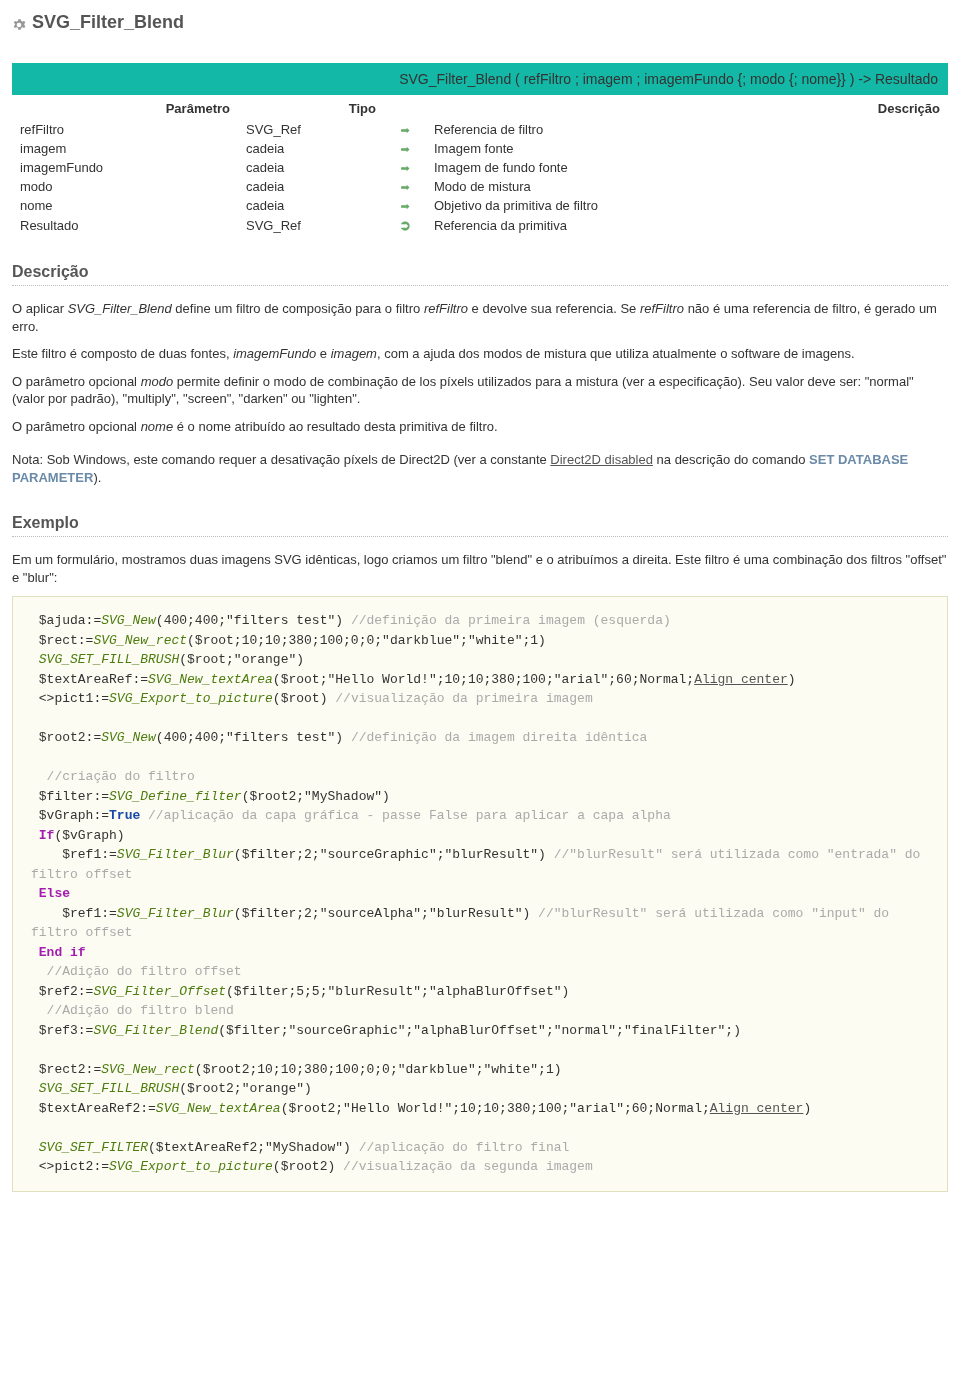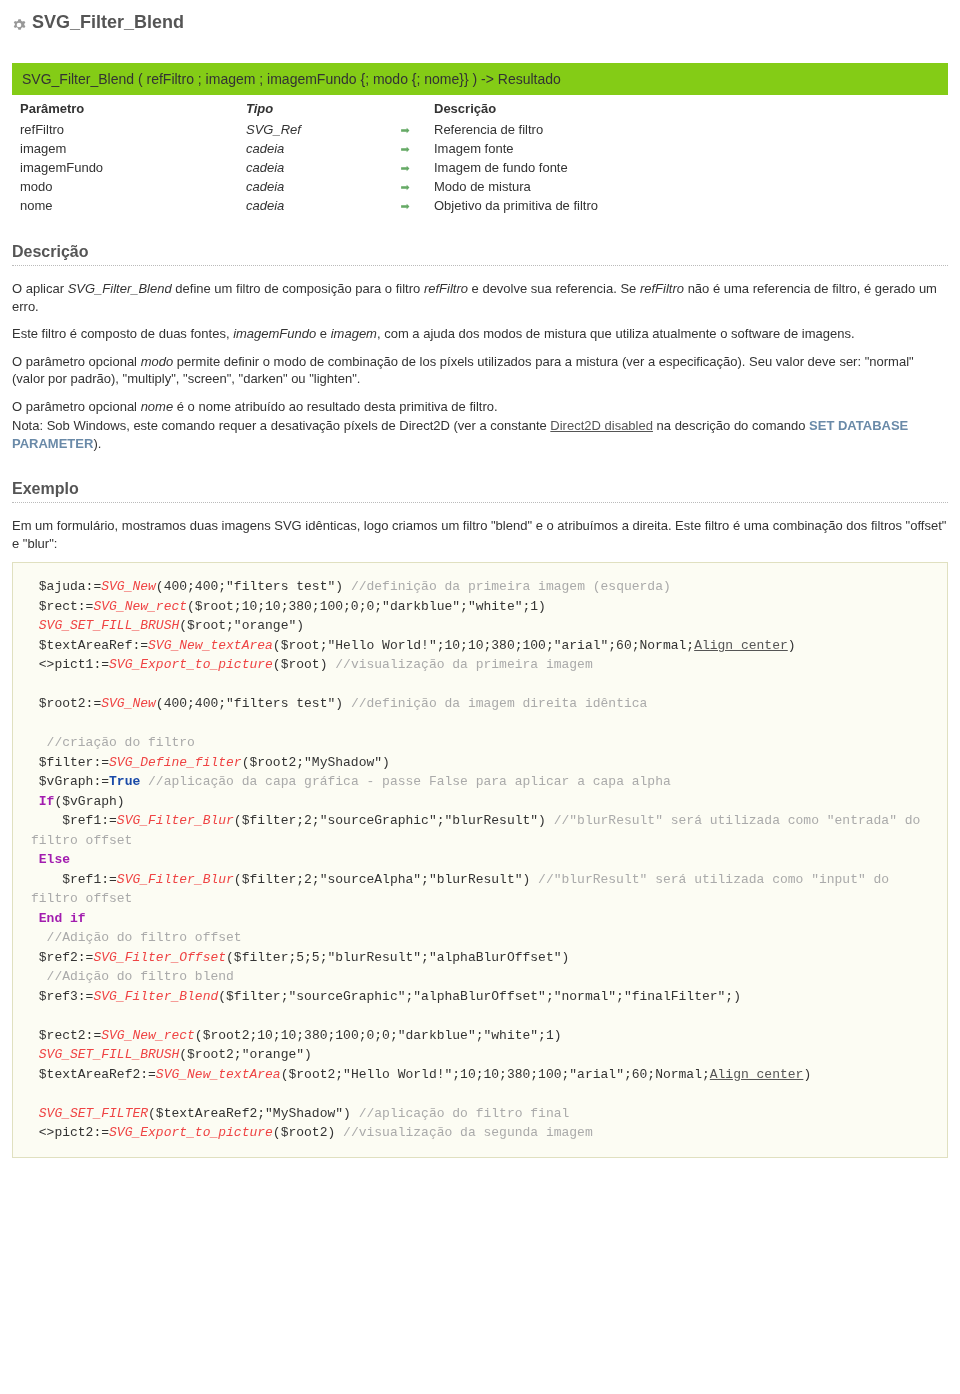--- a/index.html
+++ b/index.html
@@ -17,33 +17,34 @@
     display: flex;
     align-items: center;
     gap: 6px;
   }
   .gear {
     width: 14px;
     height: 14px;
     display: inline-block;
   }
   .signature {
-    background: #84cc16;
+    background: #14b8a6;
     padding: 8px 10px;
     font-size: 14px;
     color: #333;
+    text-align: right;
   }
   table.param-table {
     width: 100%;
     border-collapse: collapse;
     margin-top: 2px;
     font-size: 13px;
   }
   table.param-table th {
-    text-align: left;
+    text-align: right;
     font-weight: bold;
     padding: 4px 8px;
     color: #333;
   }
   table.param-table td {
     padding: 2px 8px;
     color: #333;
     vertical-align: middle;
   }
   .arrow-in {
@@ -71,27 +72,27 @@
     background: #fcfcf3;
     border: 1px solid #e0e0c0;
     padding: 14px 18px;
     font-family: "Courier New", monospace;
     font-size: 13px;
     line-height: 1.5;
     white-space: pre-wrap;
     color: #333;
     margin-top: 10px;
   }
-  .code-block .fn { font-style: italic; color: #ef4444; }
+  .code-block .fn { font-style: italic; color: #4d7c0f; }
   .code-block .cmt { color: #aaa; }
   .code-block .kw { color: #a21caf; font-weight: bold; }
   .code-block .true { color: #1a4aa8; font-weight: bold; }
   .code-block .lnk { text-decoration: underline; color: #555; }
   .col-param { width: 210px; }
-  .col-type { width: 130px; font-style: italic; }
+  .col-type { width: 130px; }
   .col-arrow { width: 26px; text-align: center; }
 </style>
 </head>
 <body>
 
 <h1 class="page-title">
   <span class="gear">
     <svg viewBox="0 0 24 24" width="14" height="14">
         <path fill="#999" d="M12 8a4 4 0 100 8 4 4 0 000-8zm9 4l2 2-2 3-3-1a8 8 0 01-2 1l-1 3h-4l-1-3a8 8 0 01-2-1l-3 1-2-3 2-2v-0a8 8 0 010-2l-2-2 2-3 3 1a8 8 0 012-1l1-3h4l1 3a8 8 0 012 1l3-1 2 3-2 2a8 8 0 010 2z"></path>
       </svg>
@@ -134,38 +135,44 @@
         <td class="col-type">cadeia</td>
         <td class="col-arrow"><span class="arrow-in">➡</span></td>
         <td>Modo de mistura</td>
       </tr>
       <tr>
         <td class="col-param">nome</td>
         <td class="col-type">cadeia</td>
         <td class="col-arrow"><span class="arrow-in">➡</span></td>
         <td>Objetivo da primitiva de filtro</td>
       </tr>
+      <tr>
+        <td class="col-param">Resultado</td>
+        <td class="col-type">SVG_Ref</td>
+        <td class="col-arrow"><span class="arrow-out">➲</span></td>
+        <td>Referencia da primitiva</td>
+      </tr>
     </tbody>
 </table>
 
 <h2 class="section">Descrição</h2>
 
 <p>
   <span>O aplicar </span><span class="italic">SVG_Filter_Blend</span><span> define um filtro de composição para o filtro </span><span class="italic">refFiltro</span><span> e devolve sua referencia. Se </span><span class="italic">refFiltro</span><span> não é uma referencia de filtro, é gerado um erro.</span>
 </p>
 
 <p>
   <span>Este filtro é composto de duas fontes, </span><span class="italic">imagemFundo</span><span> e </span><span class="italic">imagem</span><span>, com a ajuda dos modos de mistura que utiliza atualmente o software de imagens.</span>
 </p>
 
 <p>
   <span>O parâmetro opcional </span><span class="italic">modo</span><span> permite definir o modo de combinação de los píxels utilizados para a mistura (ver a especificação). Seu valor deve ser: "normal" (valor por padrão), "multiply", "screen", "darken" ou "lighten".</span>
 </p>
 
-<p style="margin-bottom:2px;">
+<p style="margin-bottom:16px;">
   <span>O parâmetro opcional </span><span class="italic">nome</span><span> é o nome atribuído ao resultado desta primitiva de filtro.</span>
 </p>
 <p style="margin-top:2px;">
   <span class="bold">Nota:</span><span> Sob Windows, este comando requer a desativação píxels de Direct2D (ver a constante </span><span class="link">Direct2D disabled</span><span> na descrição do comando </span><span class="cmd-link">SET DATABASE PARAMETER</span><span>).</span>
 </p>
 
 <h2 class="section">Exemplo</h2>
 
 <p>Em um formulário, mostramos duas imagens SVG idênticas, logo criamos um filtro "blend" e o atribuímos a direita. Este filtro é uma combinação dos filtros  "offset" e "blur":</p>
 

